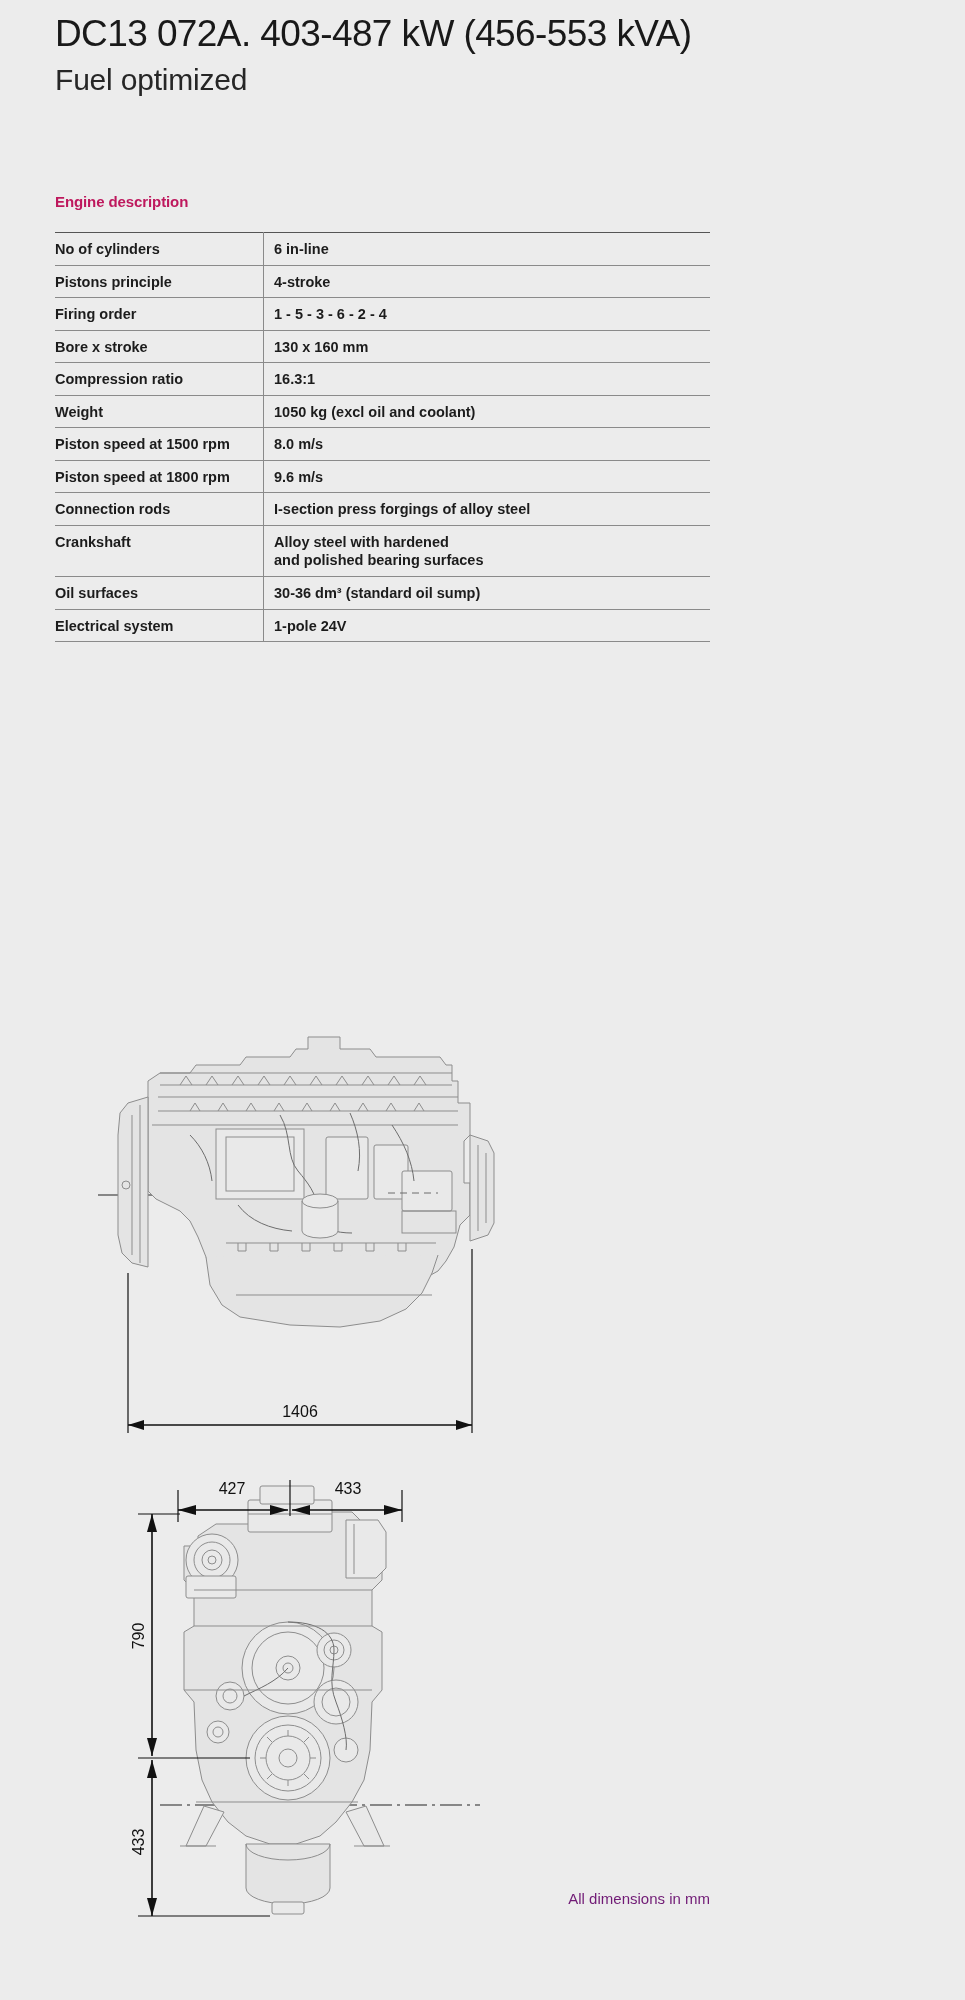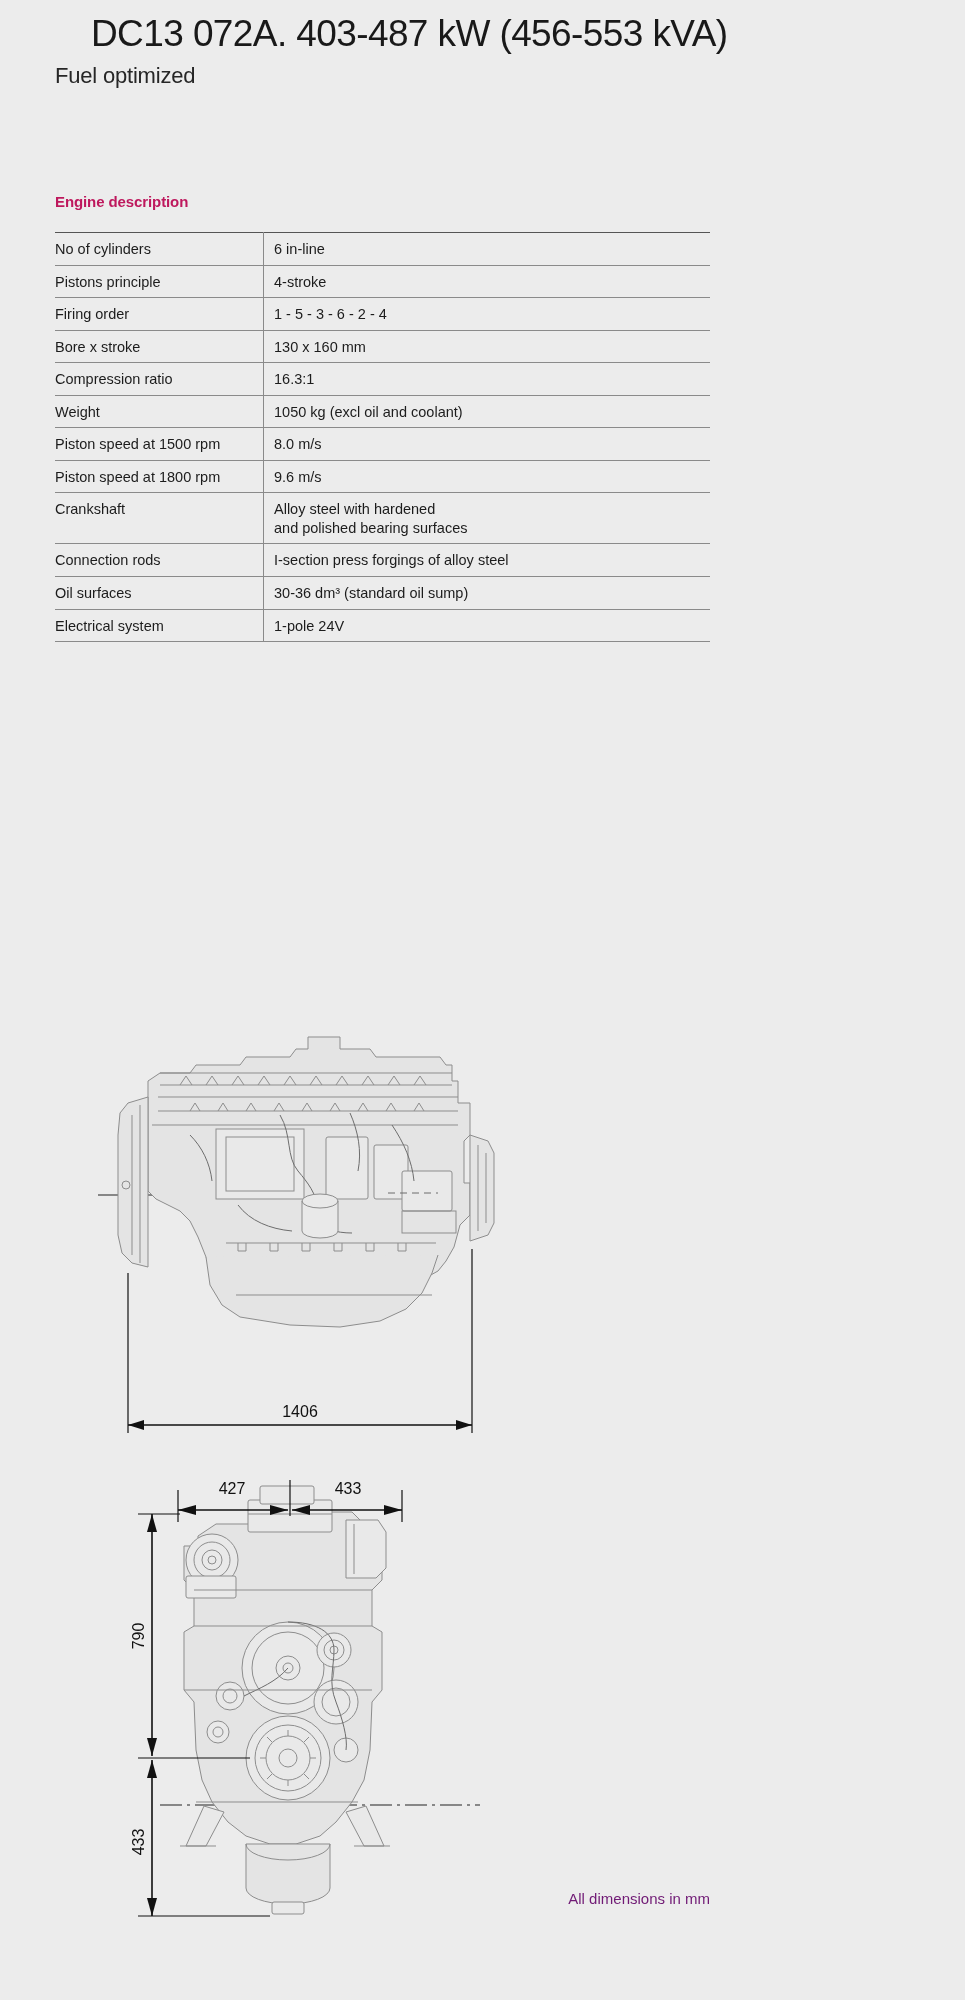--- a/index.html
+++ b/index.html
@@ -15,24 +15,23 @@
 
   
   .header{position:absolute;left:55px;top:14px;width:880px;}
   .title{
     font-size:37px;
     font-weight:400;
     letter-spacing:-0.6px;
     line-height:1.08;
     color:#191919;
     white-space:nowrap;
-    margin-left:36px;
   }
   .subtitle{
-    font-size:22px;
+    font-size:30px;
     font-weight:400;
     color:#262626;
     margin-top:9px;
     letter-spacing:-0.2px;
   }
 
   
   .section-title{
     position:absolute;left:55px;top:193px;
     font-size:15px;font-weight:bold;color:#be185d;
@@ -46,20 +45,21 @@
     color:#1c1c1c;
   }
   table.spec tr{
     border-bottom:1px solid #8a8a8a;
   }
   table.spec tr.firstrow{border-top:1px solid #555;}
   table.spec td{
     padding:7px 0 6px 0;
     vertical-align:top;
     line-height:1.28;
+    font-weight:bold;
   }
   table.spec td.k{
     width:200px;
     padding-right:8px;
     border-right:1px solid #8a8a8a;
   }
   table.spec td.v{
     padding-left:10px;
   }
   .val-line{display:block;}
@@ -150,30 +150,30 @@
             <span class="val-line">8.0 m/s</span>
           </td>
         </tr>
         <tr>
           <td class="k">Piston speed at 1800 rpm</td>
           <td class="v">
             <span class="val-line">9.6 m/s</span>
           </td>
         </tr>
         <tr>
+          <td class="k">Connection rods</td>
+          <td class="v">
+            <span class="val-line">I-section press forgings of alloy steel</span>
+          </td>
+        </tr>
+        <tr>
           <td class="k">Crankshaft</td>
           <td class="v">
             <span class="val-line">Alloy steel with hardened</span>
             <span class="val-line">and polished bearing surfaces</span>
-          </td>
-        </tr>
-        <tr>
-          <td class="k">Connection rods</td>
-          <td class="v">
-            <span class="val-line">I-section press forgings of alloy steel</span>
           </td>
         </tr>
         <tr>
           <td class="k">Oil surfaces</td>
           <td class="v">
             <span class="val-line">30-36 dm³  (standard oil sump)</span>
           </td>
         </tr>
         <tr>
           <td class="k">Electrical system</td>

